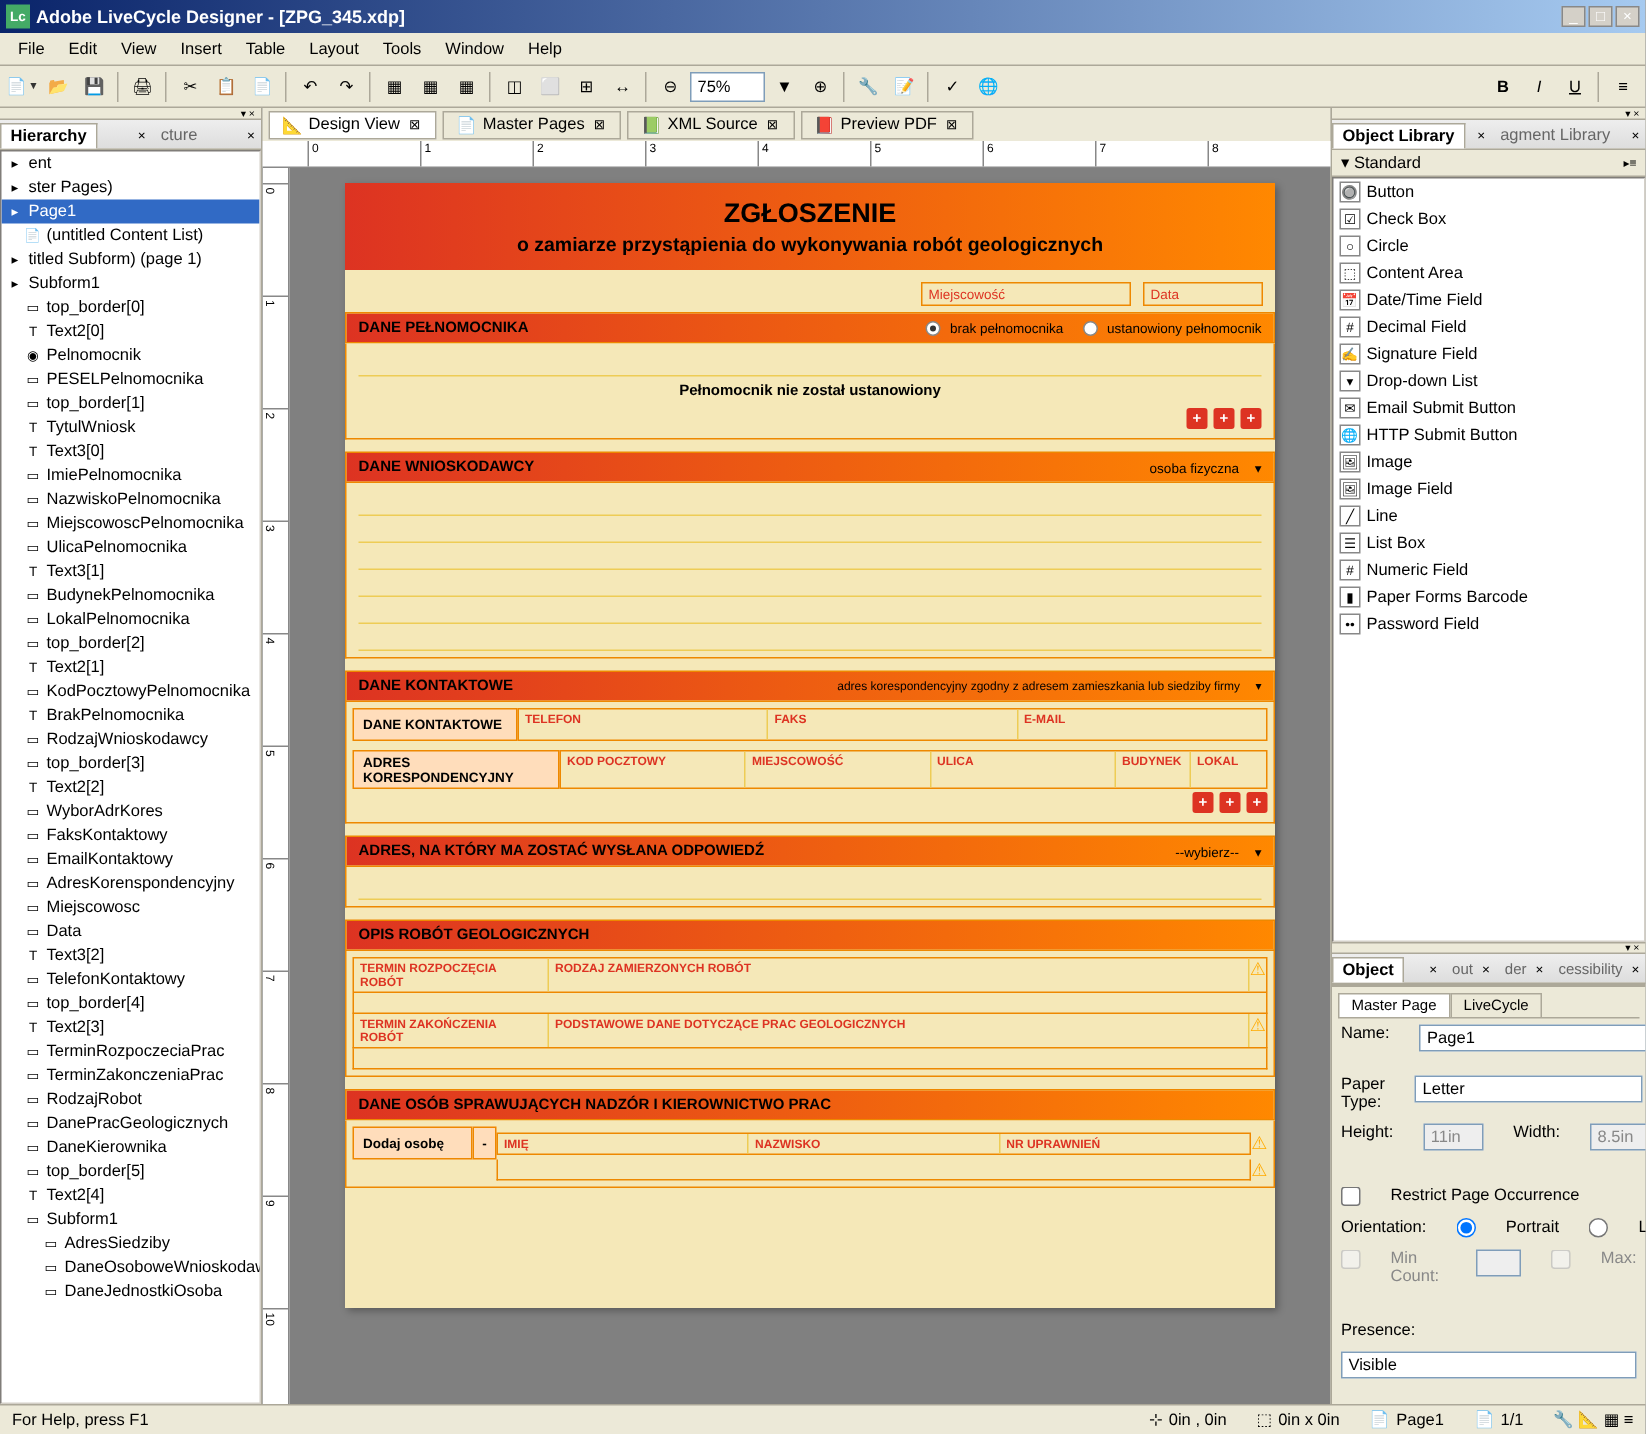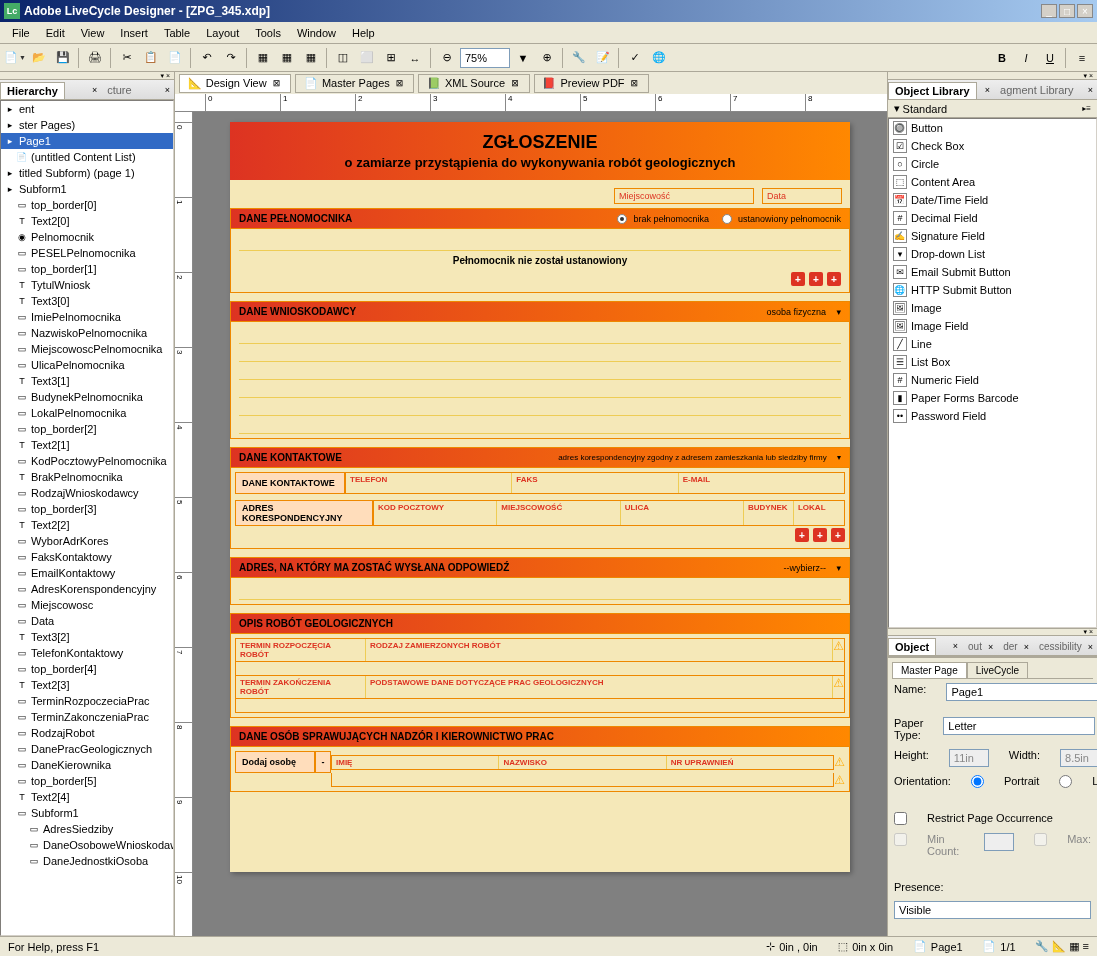--- a/index.html
+++ b/index.html
@@ -633,31 +633,31 @@
       <div class="prop-row" style="margin-top:8px">
         <span>Paper Type:</span>
         <input class="prop-input" value="Letter" style="">
       </div>
       <div class="prop-row">
         <span>Height:</span>
         <input class="prop-input" disabled="" style="width: 40px; flex: 0 0 auto;" value="11in">
         <span>Width:</span>
         <input class="prop-input" disabled="" style="width: 40px; flex: 0 0 auto;" value="8.5in">
       </div>
+      <div class="prop-row" style="margin-top:16px">
+        <input type="checkbox" style="">
+        <span>Restrict Page Occurrence</span>
+      </div>
       <div class="prop-row">
         <span>Orientation:</span>
         <input type="radio" checked="" style="">
           <span>Portrait</span>
         <input type="radio" style="">
           <span>Landscap</span>
       </div>
-      <div class="prop-row" style="margin-top:16px">
-        <input type="checkbox" style="">
-        <span>Restrict Page Occurrence</span>
-      </div>
       <div class="prop-row" style="color:#888">
         <input type="checkbox" disabled="" style="">
         <span>Min Count:</span>
         <input class="prop-input" disabled="" style="width: 30px; flex: 0 0 auto;">
         <input type="checkbox" disabled="" style="">
         <span>Max:</span>
       </div>
       <div class="prop-row" style="margin-top:16px">
         <span>Presence:</span>
       </div>

